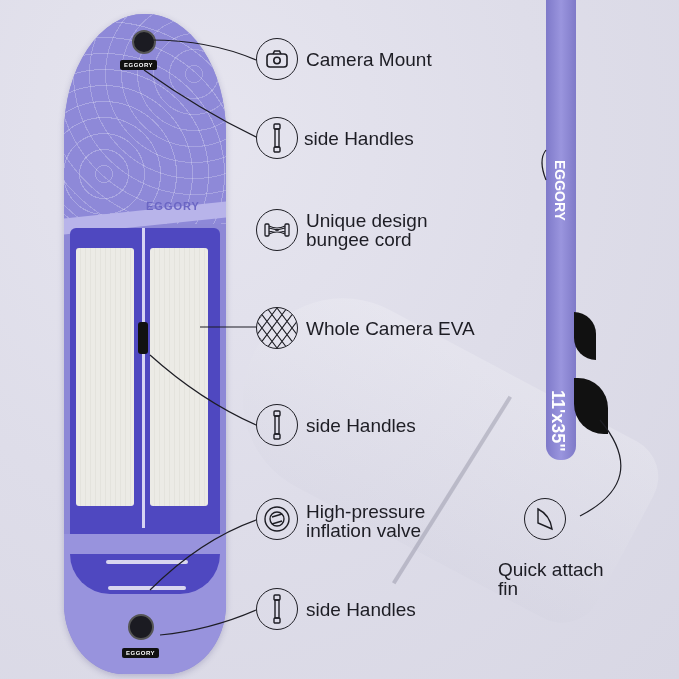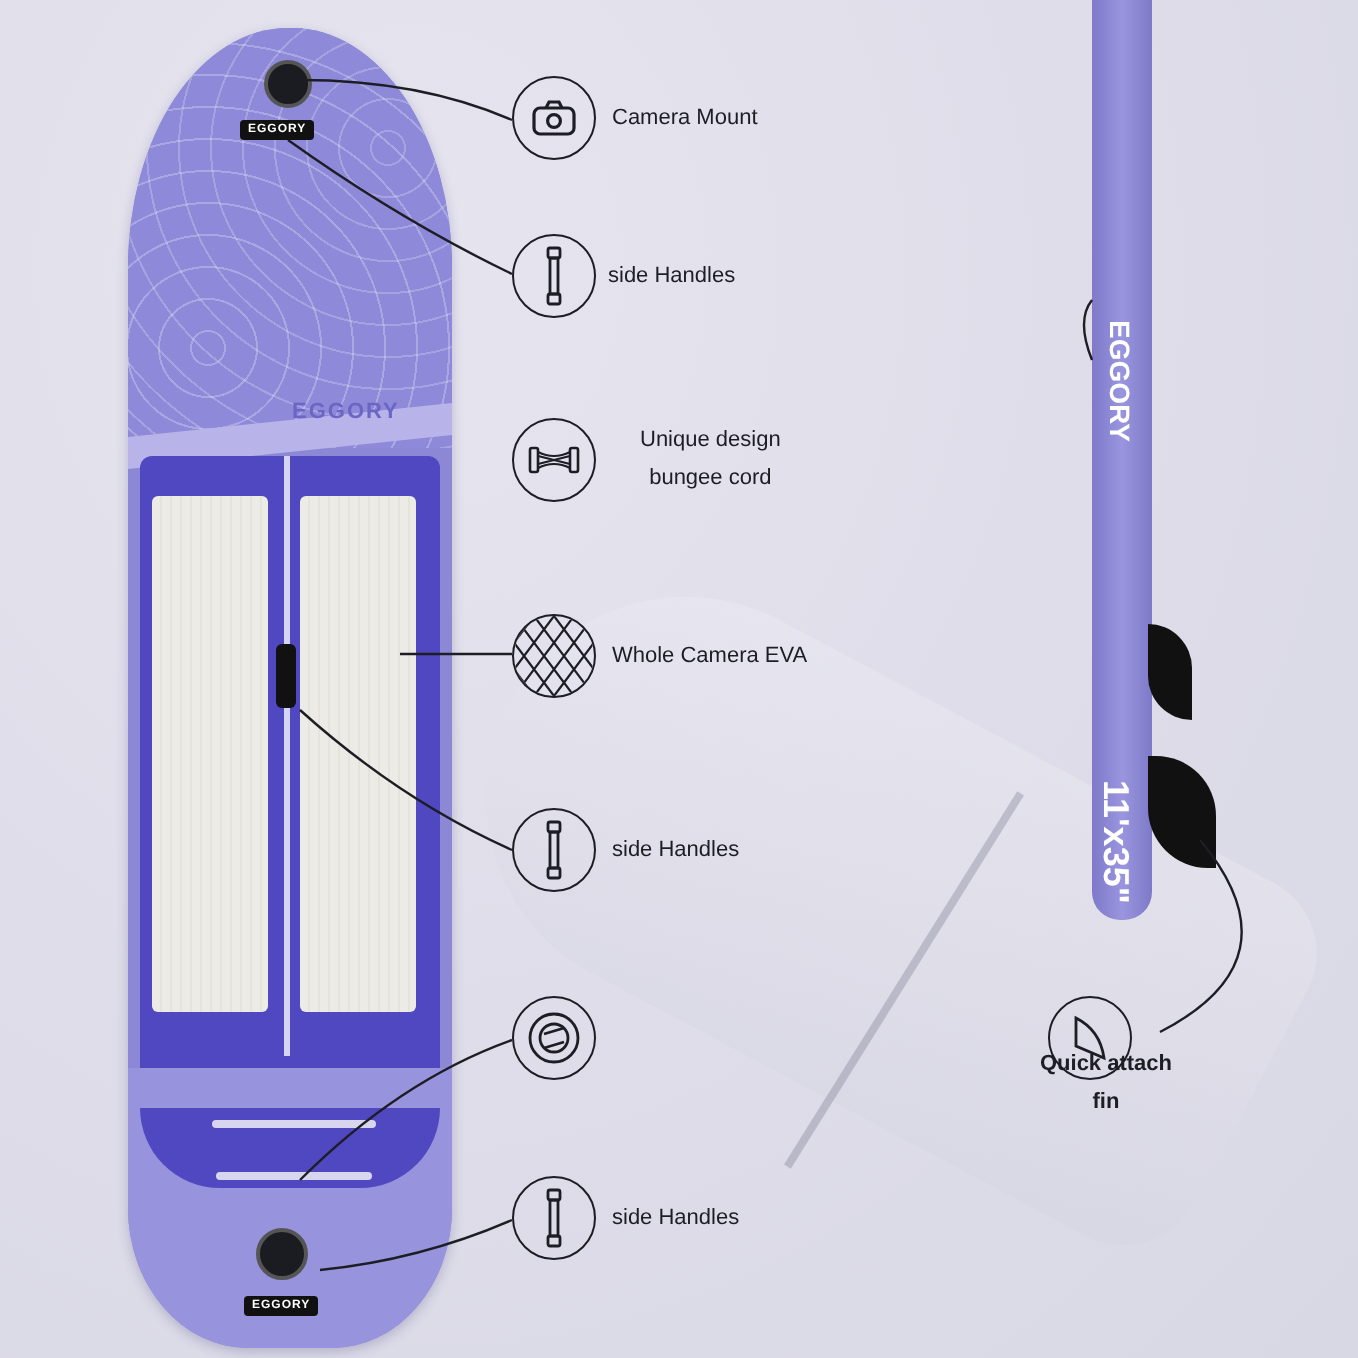--- a/index.html
+++ b/index.html
@@ -70,21 +70,21 @@
     position:absolute; color:#fff; font-weight:bold; transform: rotate(90deg); transform-origin: left top; white-space:nowrap;
   }
   .fin { position:absolute; background:#111; border-radius: 0 30px 0 30px; }
 
   
   .callout-icon {
     position:absolute; width:40px; height:40px; border:1.6px solid #1d1d24; border-radius:50%;
     display:flex; align-items:center; justify-content:center; background:transparent;
   }
   .callout-label {
-    position:absolute; color:#1d1d24; font-size:11px; line-height:19px; white-space:pre-line;
+    position:absolute; color:#1d1d24; font-size:19px; line-height:19px; white-space:pre-line;
   }
   .lines { position:absolute; inset:0; pointer-events:none; }
 </style>
 </head>
 <body>
 
 <div class="stage">
 
   <div class="ghost-board"></div>
   <div class="ghost-paddle"></div>
@@ -148,21 +148,21 @@
   </div>
   <div class="callout-label" style="left:304px; top:129px;">side Handles</div>
 
   <div class="callout-icon" style="left:256px; top:209px;">
     <svg width="26" height="14" viewBox="0 0 26 14">
         <rect x="1" y="1" width="4" height="12" rx="1" fill="none" stroke="#1d1d24" stroke-width="1.3"></rect>
         <rect x="21" y="1" width="4" height="12" rx="1" fill="none" stroke="#1d1d24" stroke-width="1.3"></rect>
         <path d="M5,3 Q13,7 21,3 M5,11 Q13,7 21,11 M5,5 L21,9 M5,9 L21,5" fill="none" stroke="#1d1d24" stroke-width="1.1"></path>
       </svg>
   </div>
-  <div class="callout-label" style="left:320px; top:211px;text-align:center;">Unique design
+  <div class="callout-label" style="left:306px; top:211px;">Unique design
 bungee cord</div>
 
   <div class="callout-icon" style="left:256px; top:307px; overflow:hidden;">
     <svg width="40" height="40" viewBox="0 0 40 40">
         <g stroke="#1d1d24" stroke-width="1.1" fill="none">
           <path d="M-10,40 L20,0 M0,40 L30,0 M10,40 L40,0 M20,40 L50,0 M-10,0 L20,40 M0,0 L30,40 M10,0 L40,40 M20,0 L50,40 M-20,0 L10,40 M-20,40 L10,0"></path>
         </g>
       </svg>
   </div>
   <div class="callout-label" style="left:306px; top:319px;">Whole Camera EVA</div>
@@ -176,31 +176,33 @@
   </div>
   <div class="callout-label" style="left:306px; top:416px;">side Handles</div>
 
   <div class="callout-icon" style="left:256px; top:498px;">
     <svg width="28" height="28" viewBox="0 0 28 28">
         <circle cx="14" cy="14" r="12" fill="none" stroke="#1d1d24" stroke-width="1.4"></circle>
         <circle cx="14" cy="14" r="7" fill="none" stroke="#1d1d24" stroke-width="1.4"></circle>
         <path d="M9,12 L19,9 M9,19 L19,16" stroke="#1d1d24" stroke-width="1.4"></path>
       </svg>
   </div>
+  <div class="callout-label" style="left:306px; top:502px;">High-pressure
+inflation valve</div>
 
   <div class="callout-icon" style="left:256px; top:588px;">
     <svg width="10" height="30" viewBox="0 0 10 30">
         <rect x="2" y="1" width="6" height="5" rx="1" fill="none" stroke="#1d1d24" stroke-width="1.4"></rect>
         <rect x="3" y="6" width="4" height="18" fill="none" stroke="#1d1d24" stroke-width="1.4"></rect>
         <rect x="2" y="24" width="6" height="5" rx="1" fill="none" stroke="#1d1d24" stroke-width="1.4"></rect>
       </svg>
   </div>
   <div class="callout-label" style="left:306px; top:600px;">side Handles</div>
 
   <div class="callout-icon" style="left:524px; top:498px;">
     <svg width="22" height="24" viewBox="0 0 22 24">
         <path d="M4,2 L4,16 L18,22 Q16,8 4,2 Z" fill="none" stroke="#1d1d24" stroke-width="1.4"></path>
       </svg>
   </div>
-  <div class="callout-label" style="left:498px; top:523px; text-align:center; width:110px;font-weight:bold;">Quick attach
+  <div class="callout-label" style="left:498px; top:560px; text-align:left; width:110px;">Quick attach
 fin</div>
 
 </div>
 
 </body></html>

